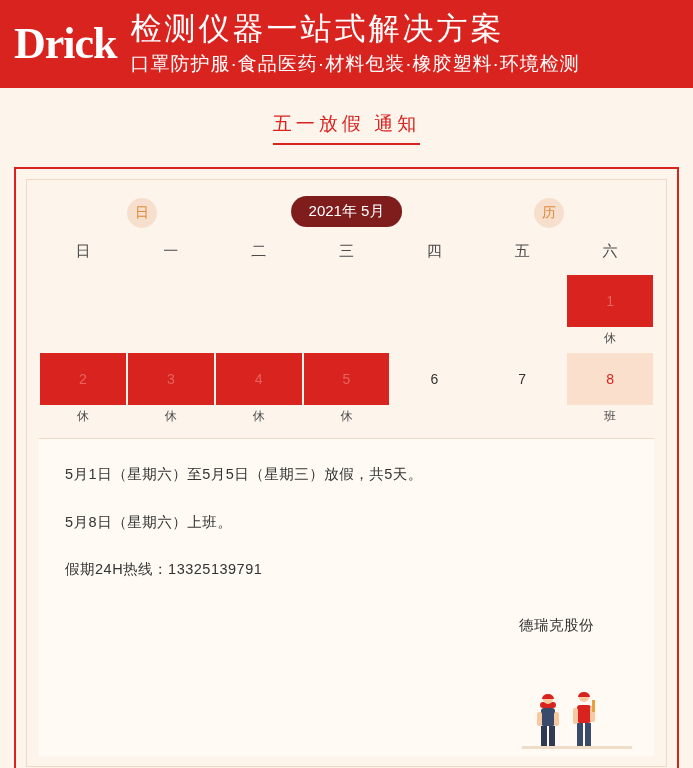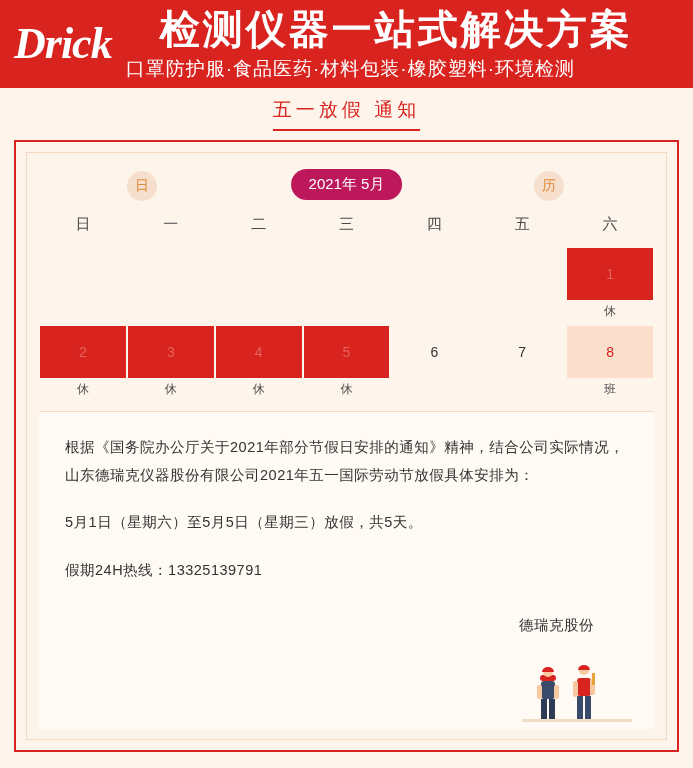--- a/index.html
+++ b/index.html
@@ -28,54 +28,52 @@
     background: #d9231f;
     display: flex;
     align-items: center;
     padding: 0 14px;
     box-sizing: border-box;
     overflow: hidden;
   }
   .logo {
     font-family: "Liberation Serif", "DejaVu Serif", serif;
     font-weight: bold;
-    font-style: italic;
     font-size: 44px;
     color: #ffffff;
     letter-spacing: -1px;
     line-height: 1;
     padding-right: 14px;
     white-space: nowrap;
   }
   .banner-text {
     display: flex;
     flex-direction: column;
     justify-content: center;
     flex: 1;
   }
   .banner-main {
-    font-size: 40px;
-    font-weight: bold;
+    font-size: 31px;
+    font-weight: normal;
     color: #ffffff;
     letter-spacing: 3px;
     line-height: 1.15;
     white-space: nowrap;
-    margin-left: 34px;
   }
   .banner-sub {
     font-size: 19px;
     color: #ffffff;
     letter-spacing: 1px;
     margin-top: 4px;
     white-space: nowrap;
   }
 
   
   .title-wrap {
-    height: 52px;
+    height: 79px;
     display: flex;
     align-items: center;
     justify-content: center;
   }
   .notice-title {
     font-size: 19px;
     color: #d9231f;
     letter-spacing: 4px;
     font-weight: 500;
     padding-bottom: 6px;
@@ -121,21 +119,21 @@
     align-items: center;
     justify-content: center;
   }
   .cal-badge.left { left: 88px; }
   .cal-badge.right { right: 90px; }
   .cal-month {
     position: absolute;
     left: 50%;
     transform: translateX(-50%);
     top: 6px;
-    background: #be185d;
+    background: #7f1d1d;
     color: #fff;
     font-size: 15px;
     border-radius: 16px;
     padding: 6px 18px;
     white-space: nowrap;
   }
   .weekdays {
     display: grid;
     grid-template-columns: repeat(7, 1fr);
     text-align: center;
@@ -331,22 +329,22 @@
             <div class="cell work">
               <span class="num">8</span>
               <span class="tag">班</span>
             </div>
           </div>
 
         </div>
       </div>
 
       <div class="body-panel">
-        <p>根据《国务院办公厅关于2021年部分节假日安排的通知》精神，结合公司实际情况，山东德瑞克仪器股份有限公司2021年五一国际劳动节放假具体安排为：</p>
         <p>5月1日（星期六）至5月5日（星期三）放假，共5天。</p>
+        <p>5月8日（星期六）上班。</p>
         <p>假期24H热线：13325139791</p>
 
         <div class="sign">
           <div>德瑞克股份</div>
 
         </div>
 
         <svg class="people" viewBox="0 0 110 64">
 
           <g>

